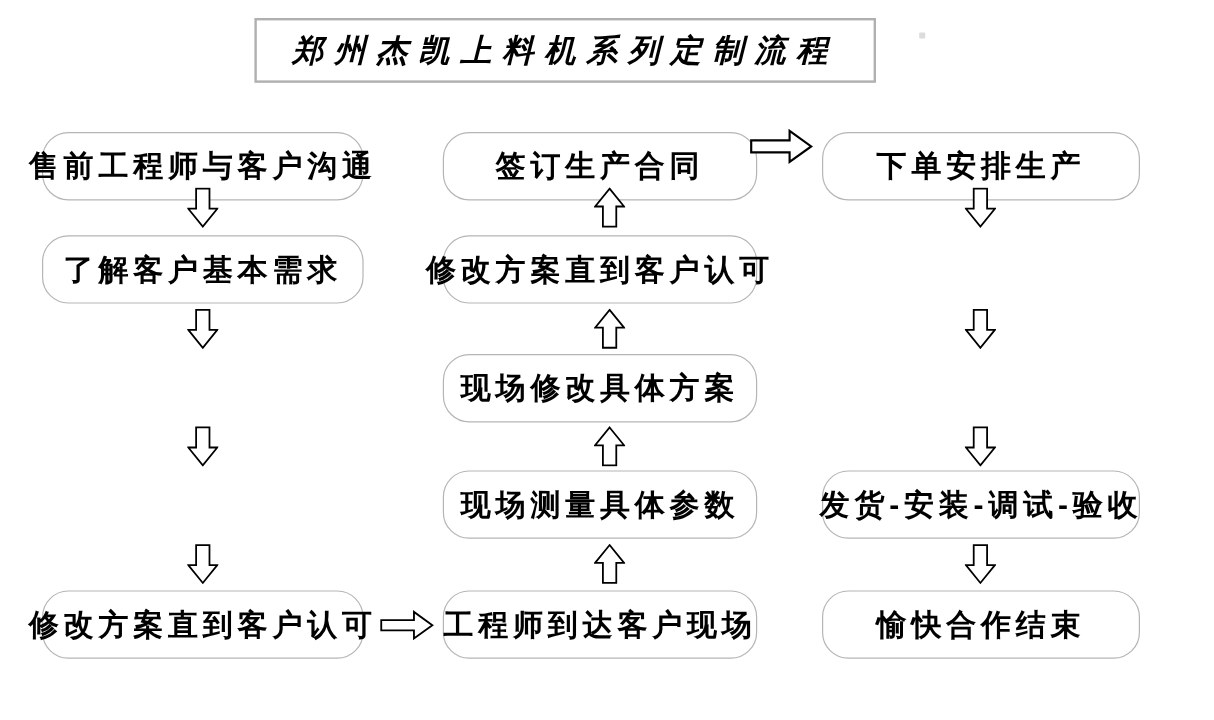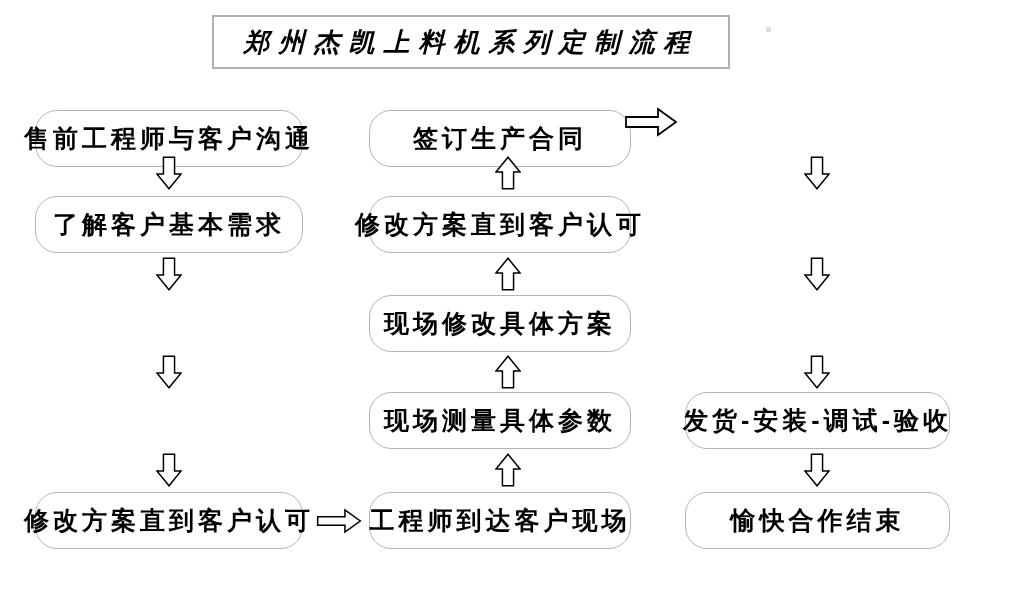--- a/index.html
+++ b/index.html
@@ -56,20 +56,21 @@
   <div class="fbox col-left row-0">售前工程师与客户沟通</div>
   <div class="fbox col-left row-1">了解客户基本需求</div>
   <div class="fbox col-left row-4">修改方案直到客户认可</div>
 
   <div class="fbox col-middle row-0">签订生产合同</div>
   <div class="fbox col-middle row-1">修改方案直到客户认可</div>
   <div class="fbox col-middle row-2">现场修改具体方案</div>
   <div class="fbox col-middle row-3">现场测量具体参数</div>
   <div class="fbox col-middle row-4">工程师到达客户现场</div>
 
+  <div class="fbox col-right row-0">下单安排生产</div>
   <div class="fbox col-right row-3">发货-安装-调试-验收</div>
   <div class="fbox col-right row-4">愉快合作结束</div>
 
   <div class="arrow va ax-left ay-0">
     <svg viewBox="0 0 28 36">
         <polygon points="8,1 20,1 20,19 27,19 14,35 1,19 8,19" fill="#fff" stroke="#000" stroke-width="1.6"></polygon>
       </svg>
   </div>
   <div class="arrow va ax-left ay-1">
     <svg viewBox="0 0 28 36">

